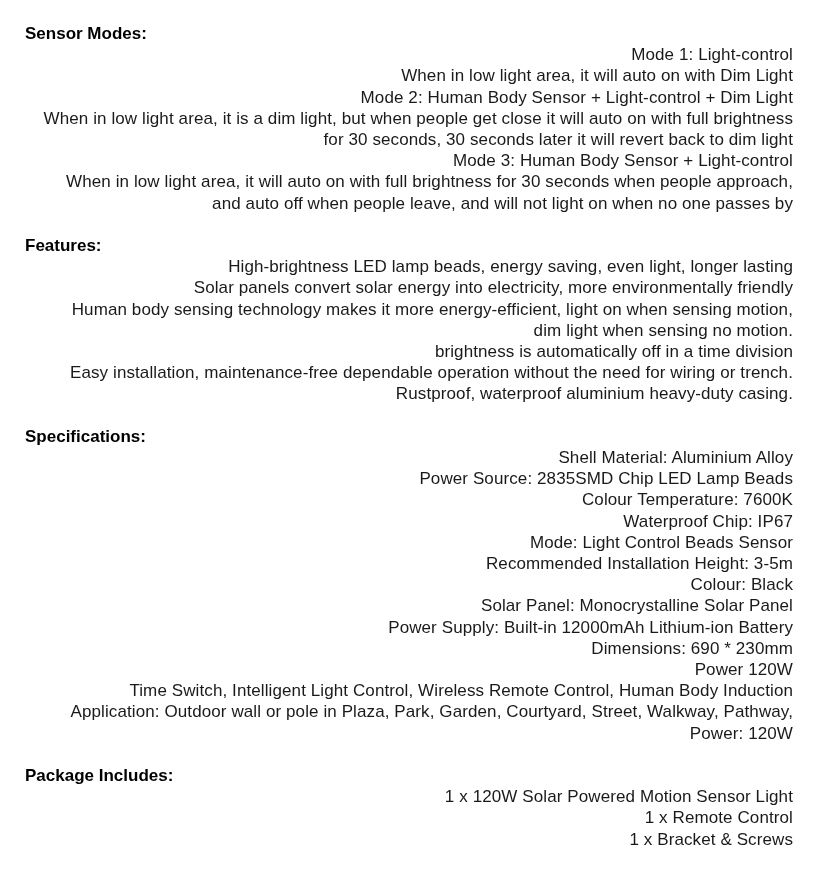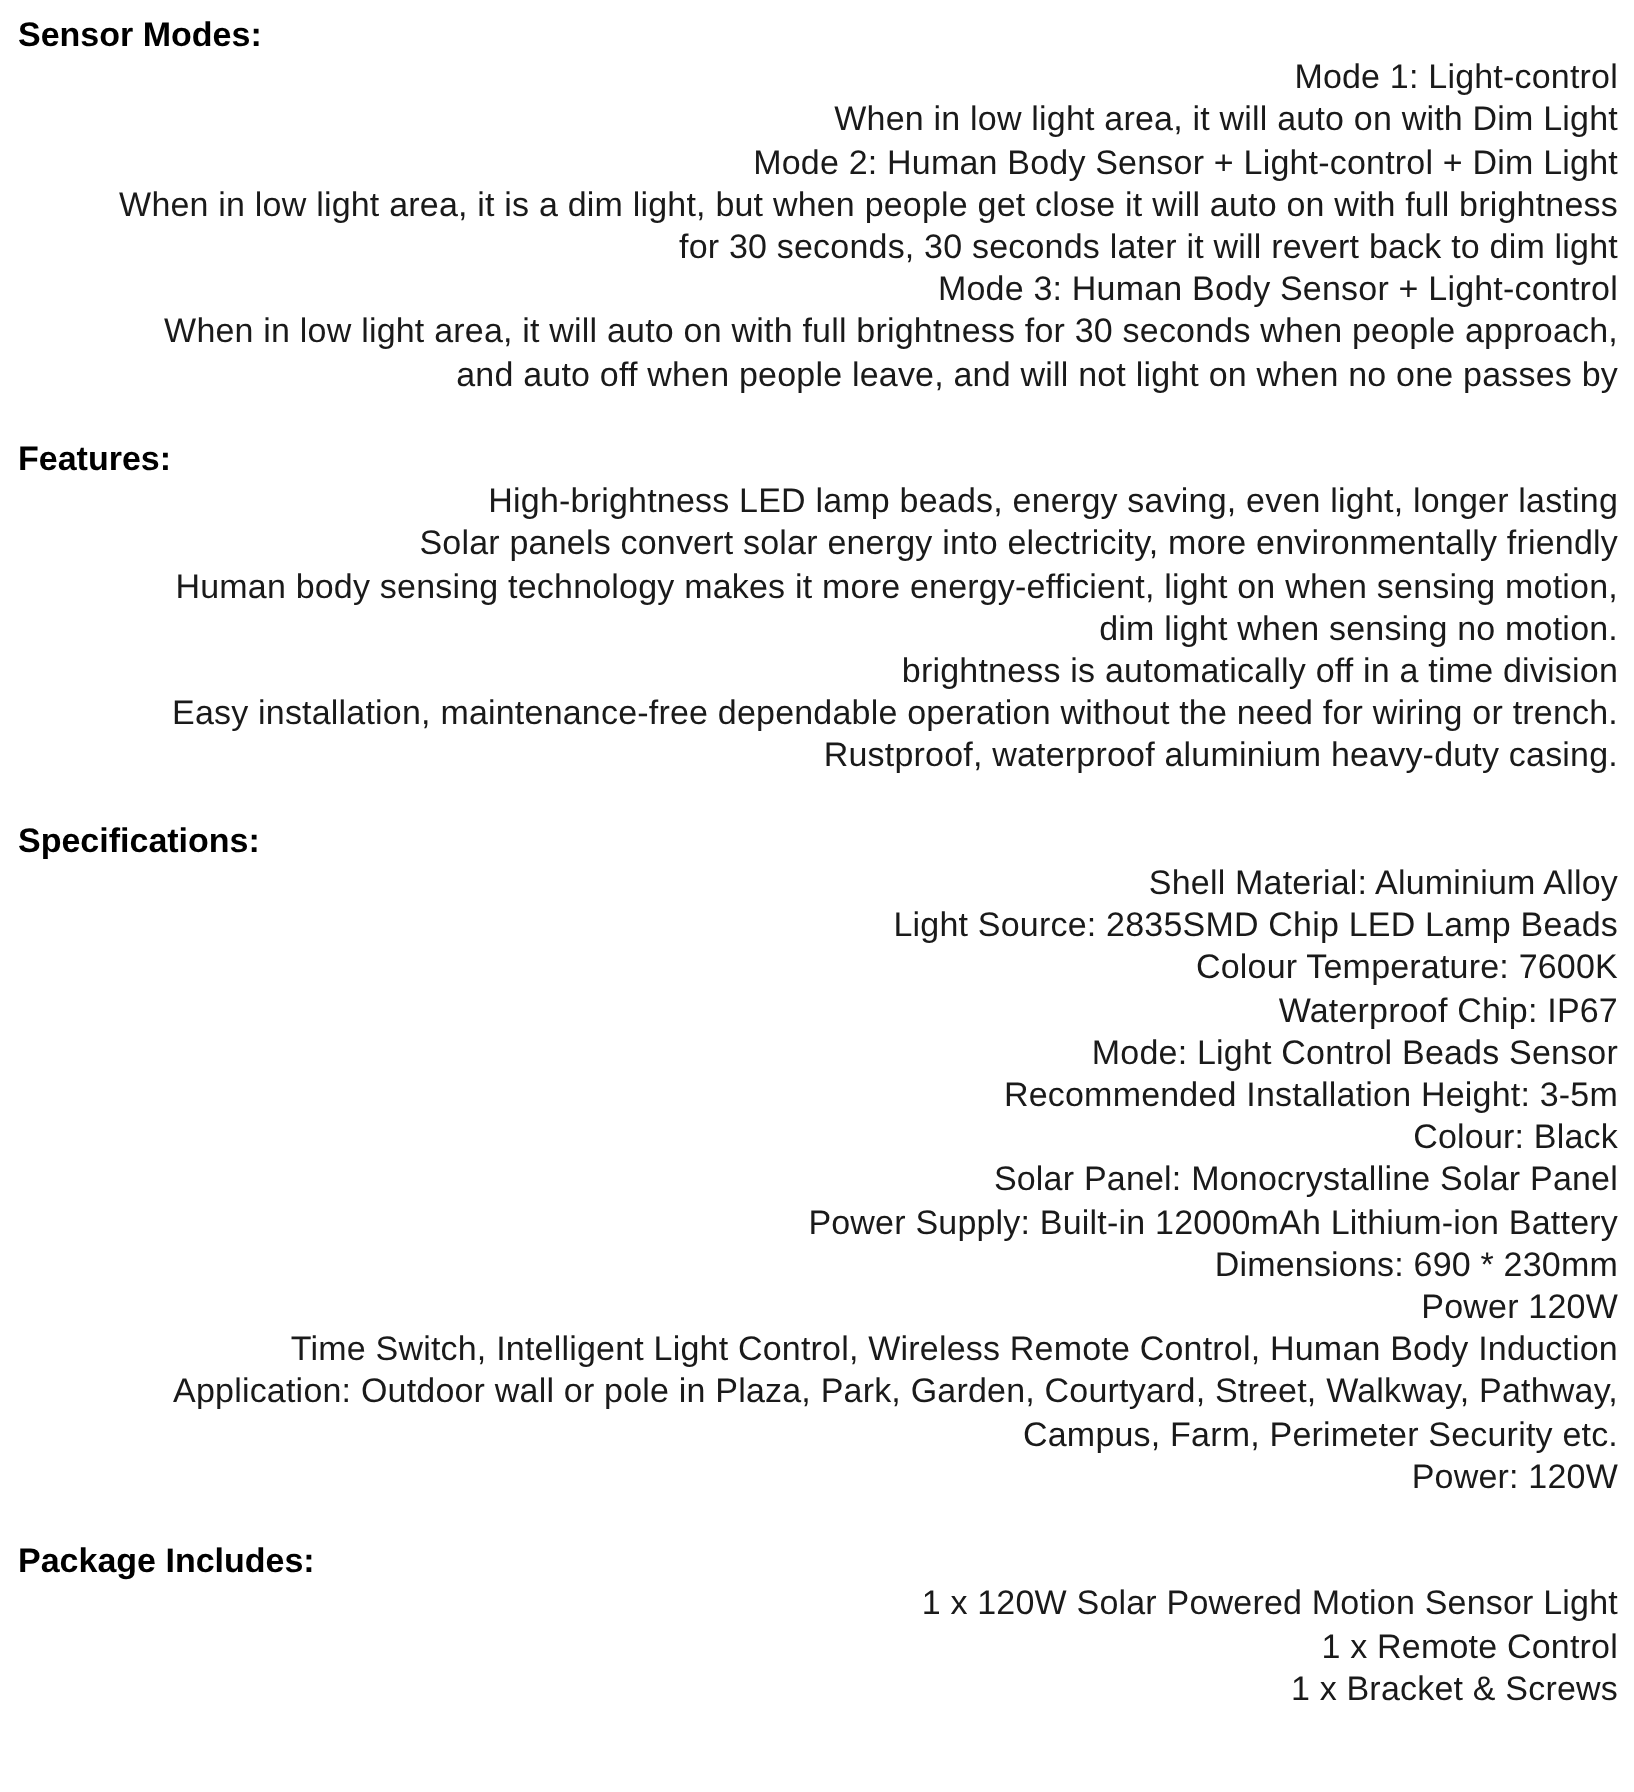--- a/index.html
+++ b/index.html
@@ -12,21 +12,21 @@
     height: 896px;
     overflow: hidden;
     font-family: "Liberation Sans", "DejaVu Sans", sans-serif;
     color: #1a1a1a;
   }
   #doc {
     padding: 7px 8px 0 9px;
     font-size: 17px;
     line-height: 21.2px;
   }
-  .section { margin: 0; }
+  .section { margin: 16px; }
   .section + .section { margin-top: 21.2px; }
   .heading {
     margin: 0;
     font-size: 17px;
     line-height: 21.2px;
     font-weight: bold;
     color: #000000;
   }
   .line {
     white-space: nowrap;
@@ -57,33 +57,32 @@
       <div class="line">Human body sensing technology makes it more energy-efficient, light on when sensing motion,</div>
       <div class="line">dim light when sensing no motion.</div>
       <div class="line">brightness is automatically off in a time division</div>
       <div class="line">Easy installation, maintenance-free dependable operation without the need for wiring or trench.</div>
       <div class="line">Rustproof, waterproof aluminium heavy-duty casing.</div>
     </section>
 
   <section class="section">
     <h2 class="heading">Specifications:</h2>
   <div class="line">Shell Material: Aluminium Alloy</div>
-      <div class="line">Light Source: 2835SMD Chip LED Lamp Beads</div>
+      <div class="line">Power Source: 2835SMD Chip LED Lamp Beads</div>
       <div class="line">Colour Temperature: 7600K</div>
       <div class="line">Waterproof Chip: IP67</div>
       <div class="line">Mode: Light Control Beads Sensor</div>
       <div class="line">Recommended Installation Height: 3-5m</div>
       <div class="line">Colour: Black</div>
       <div class="line">Solar Panel: Monocrystalline Solar Panel</div>
       <div class="line">Power Supply: Built-in 12000mAh Lithium-ion Battery</div>
       <div class="line">Dimensions: 690 * 230mm</div>
       <div class="line">Power 120W</div>
       <div class="line">Time Switch, Intelligent Light Control, Wireless Remote Control, Human Body Induction</div>
       <div class="line">Application: Outdoor wall or pole in Plaza, Park, Garden, Courtyard, Street, Walkway, Pathway,</div>
-      <div class="line">Campus, Farm, Perimeter Security etc.</div>
       <div class="line">Power: 120W</div>
     </section>
 
   <section class="section">
     <h2 class="heading">Package Includes:</h2>
   <div class="line">1 x 120W Solar Powered Motion Sensor Light</div>
       <div class="line">1 x Remote Control</div>
       <div class="line">1 x Bracket &amp; Screws</div>
     </section>
 </div>

